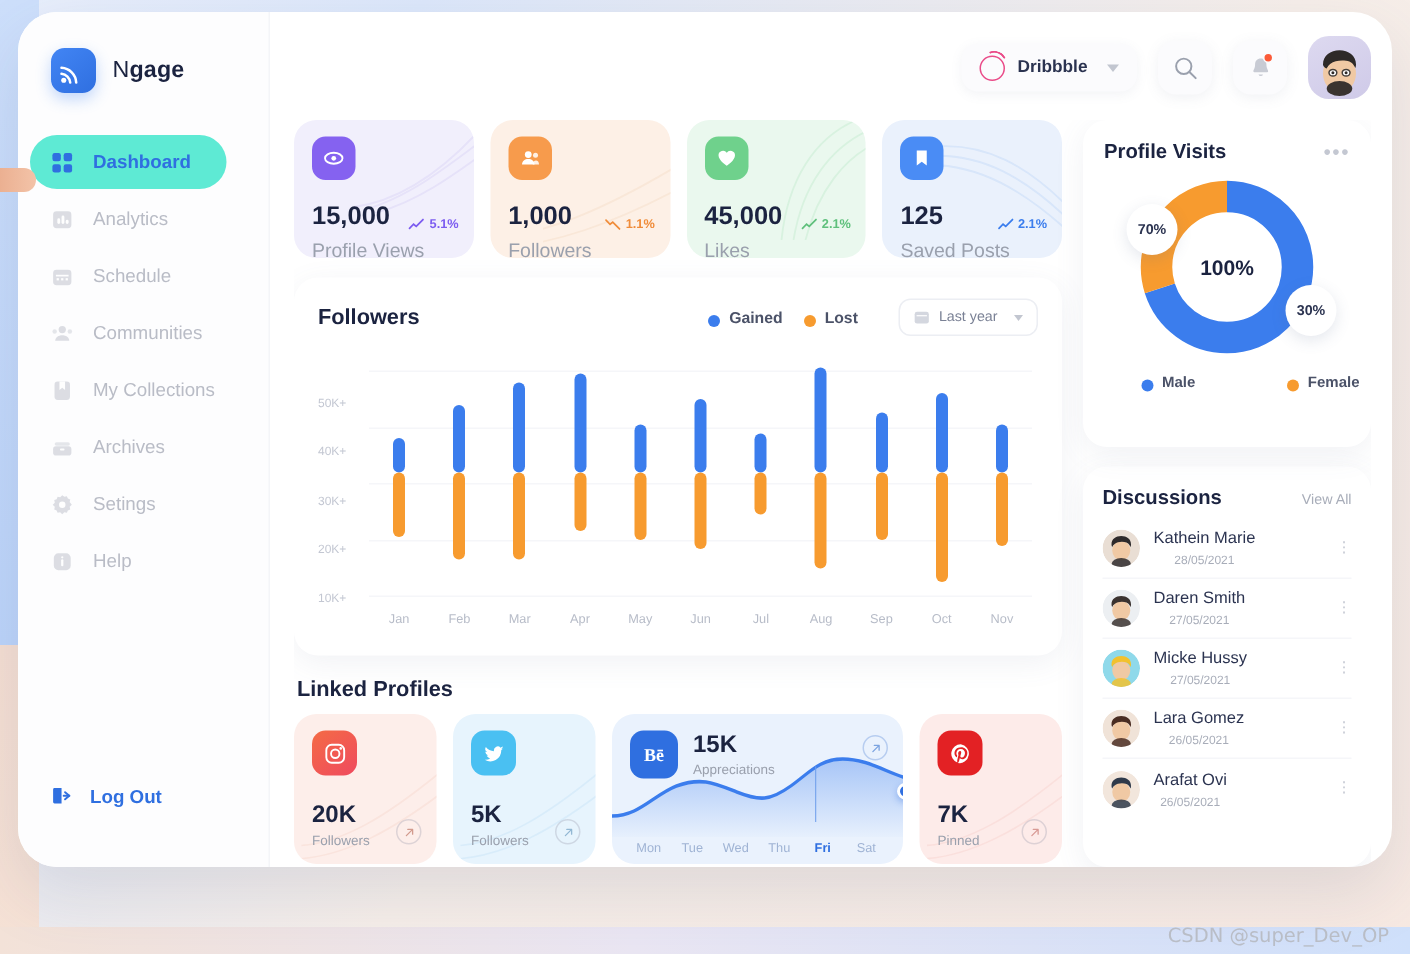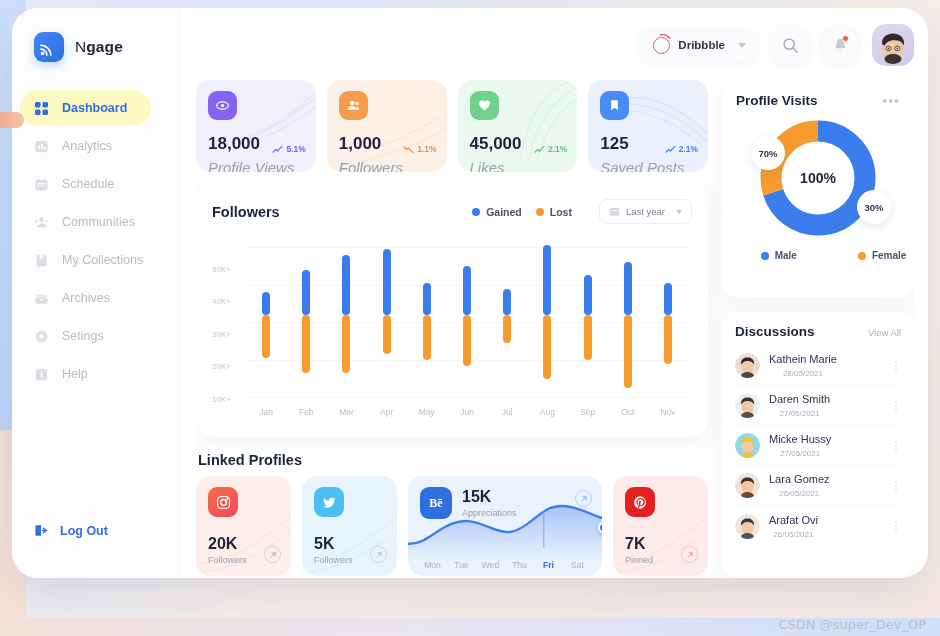--- a/index.html
+++ b/index.html
@@ -47,21 +47,21 @@
   .brand-name { font-size: 15.5px; color: #1b2340; letter-spacing: .1px; }
   .brand-name b { font-weight: bold; }
   .menu { margin-top: 28px; display: flex; flex-direction: column; gap: 2px; padding-right: 14px; }
   .menu-item {
     display: flex; align-items: center; gap: 13px;
     height: 36px; padding-left: 22px; border-radius: 0 18px 18px 0;
     font-size: 12.5px; color: #b9bcc6; cursor: pointer; position: relative;
   }
   .menu-item .ico { width: 15px; height: 15px; flex: none; opacity: .62; }
   .menu-item.active {
-    background: #fef9c3; color: #2f6fe0; font-weight: bold;
+    background: #5eead4; color: #2f6fe0; font-weight: bold;
     margin-left: 8px; padding-left: 14px; border-radius: 18px;
     margin-right: 14px;
   }
   .menu-item.active .ico { opacity: 1; }
   .logout {
     margin-top: auto; margin-bottom: 40px; padding-left: 22px;
     display: flex; align-items: center; gap: 11px;
     font-size: 12.5px; color: #2f6fe0; font-weight: bold; cursor: pointer;
   }
   
@@ -115,33 +115,33 @@
   .stats { display: flex; gap: 11px; }
   .stat {
     flex: 1; height: 92px; border-radius: 15px; padding: 11px 12px 0 12px;
     position: relative; overflow: hidden;
   }
   .stat .sq {
     width: 29px; height: 29px; border-radius: 9px;
     display: flex; align-items: center; justify-content: center; position: relative; z-index: 2;
   }
   .stat .val { font-size: 17px; font-weight: bold; color: #1b2340; margin-top: 14px; position: relative; z-index: 2; }
-  .stat .lbl { font-size: 15px; color: #9aa0ad; margin-top: 5px; position: relative; z-index: 2; font-style: italic; }
+  .stat .lbl { font-size: 13px; color: #9aa0ad; margin-top: 5px; position: relative; z-index: 2; }
   .stat .pct {
     position: absolute; right: 10px; bottom: 18px; font-size: 8.5px; font-weight: bold;
     display: flex; align-items: center; gap: 3px; z-index: 2;
   }
   .stat .swoosh { position: absolute; right: -10px; top: 0; opacity: .55; z-index: 1; }
   
   .card { background: #fff; border-radius: 16px; box-shadow: 0 5px 20px rgba(95,110,145,.09); }
   .chart-card { padding: 14px 16px 10px 16px; flex: none; height: 252px; display: flex; flex-direction: column; }
   .chart-head { display: flex; align-items: center; }
   .chart-title { font-size: 14.5px; font-weight: bold; color: #1b2340; }
   .legend { margin-left: auto; display: flex; align-items: center; gap: 14px; }
-  .leg { display: flex; align-items: center; gap: 6px; font-size: 10.5px; color: #4b5268; font-weight: bold; }
+  .leg { display: flex; align-items: flex-end; gap: 6px; font-size: 10.5px; color: #4b5268; font-weight: bold; }
   .dot { width: 8px; height: 8px; border-radius: 50%; }
   .range-sel {
     display: flex; align-items: center; gap: 6px; height: 25px; padding: 0 9px;
     border: 1px solid #eceef3; border-radius: 8px; font-size: 9.5px; color: #7a8195;
     margin-left: 13px; cursor: pointer;
   }
   .plot { flex: 1; position: relative; margin-top: 12px; }
   .ylabels { position: absolute; left: 0; top: 0; bottom: 22px; width: 34px; margin-top: 23px; }
   .ylabels span { position: absolute; font-size: 8px; color: #c3c7d2; left: 0; transform: translateY(-50%); }
   .gridlines { position: absolute; left: 34px; right: 4px; top: 0; bottom: 22px; }
@@ -368,21 +368,21 @@
               <path d="M0 58 C30 54 60 34 88 2" stroke="#ddd7f6" stroke-width="1.2" fill="none"></path>
               <path d="M6 60 C36 52 64 30 90 10" stroke="#ddd7f6" stroke-width="1.2" fill="none"></path>
               <path d="M14 62 C44 54 70 34 92 18" stroke="#ddd7f6" stroke-width="1.2" fill="none"></path>
             </svg>
             <div class="sq" style="background:#8562f0">
               <svg width="15" height="15" viewBox="0 0 18 18">
                 <ellipse cx="9" cy="9" rx="7" ry="4.4" fill="none" stroke="#fff" stroke-width="1.5"></ellipse>
                 <circle cx="9" cy="9" r="1.9" fill="#fff"></circle>
               </svg>
             </div>
-            <div class="val">18,000</div>
+            <div class="val">15,000</div>
             <div class="lbl">Profile Views</div>
             <div class="pct" style="color:#7c5cf0">
               <svg width="11" height="9" viewBox="0 0 12 10">
                 <path d="M1 8L4 5l2 1.6L11 1.5" stroke="#7c5cf0" stroke-width="1.3" fill="none" stroke-linecap="round"></path>
               </svg>
               <span>5.1%</span>
             </div>
           </div>
 
           <div class="stat" style="background:#fdf0e6">

